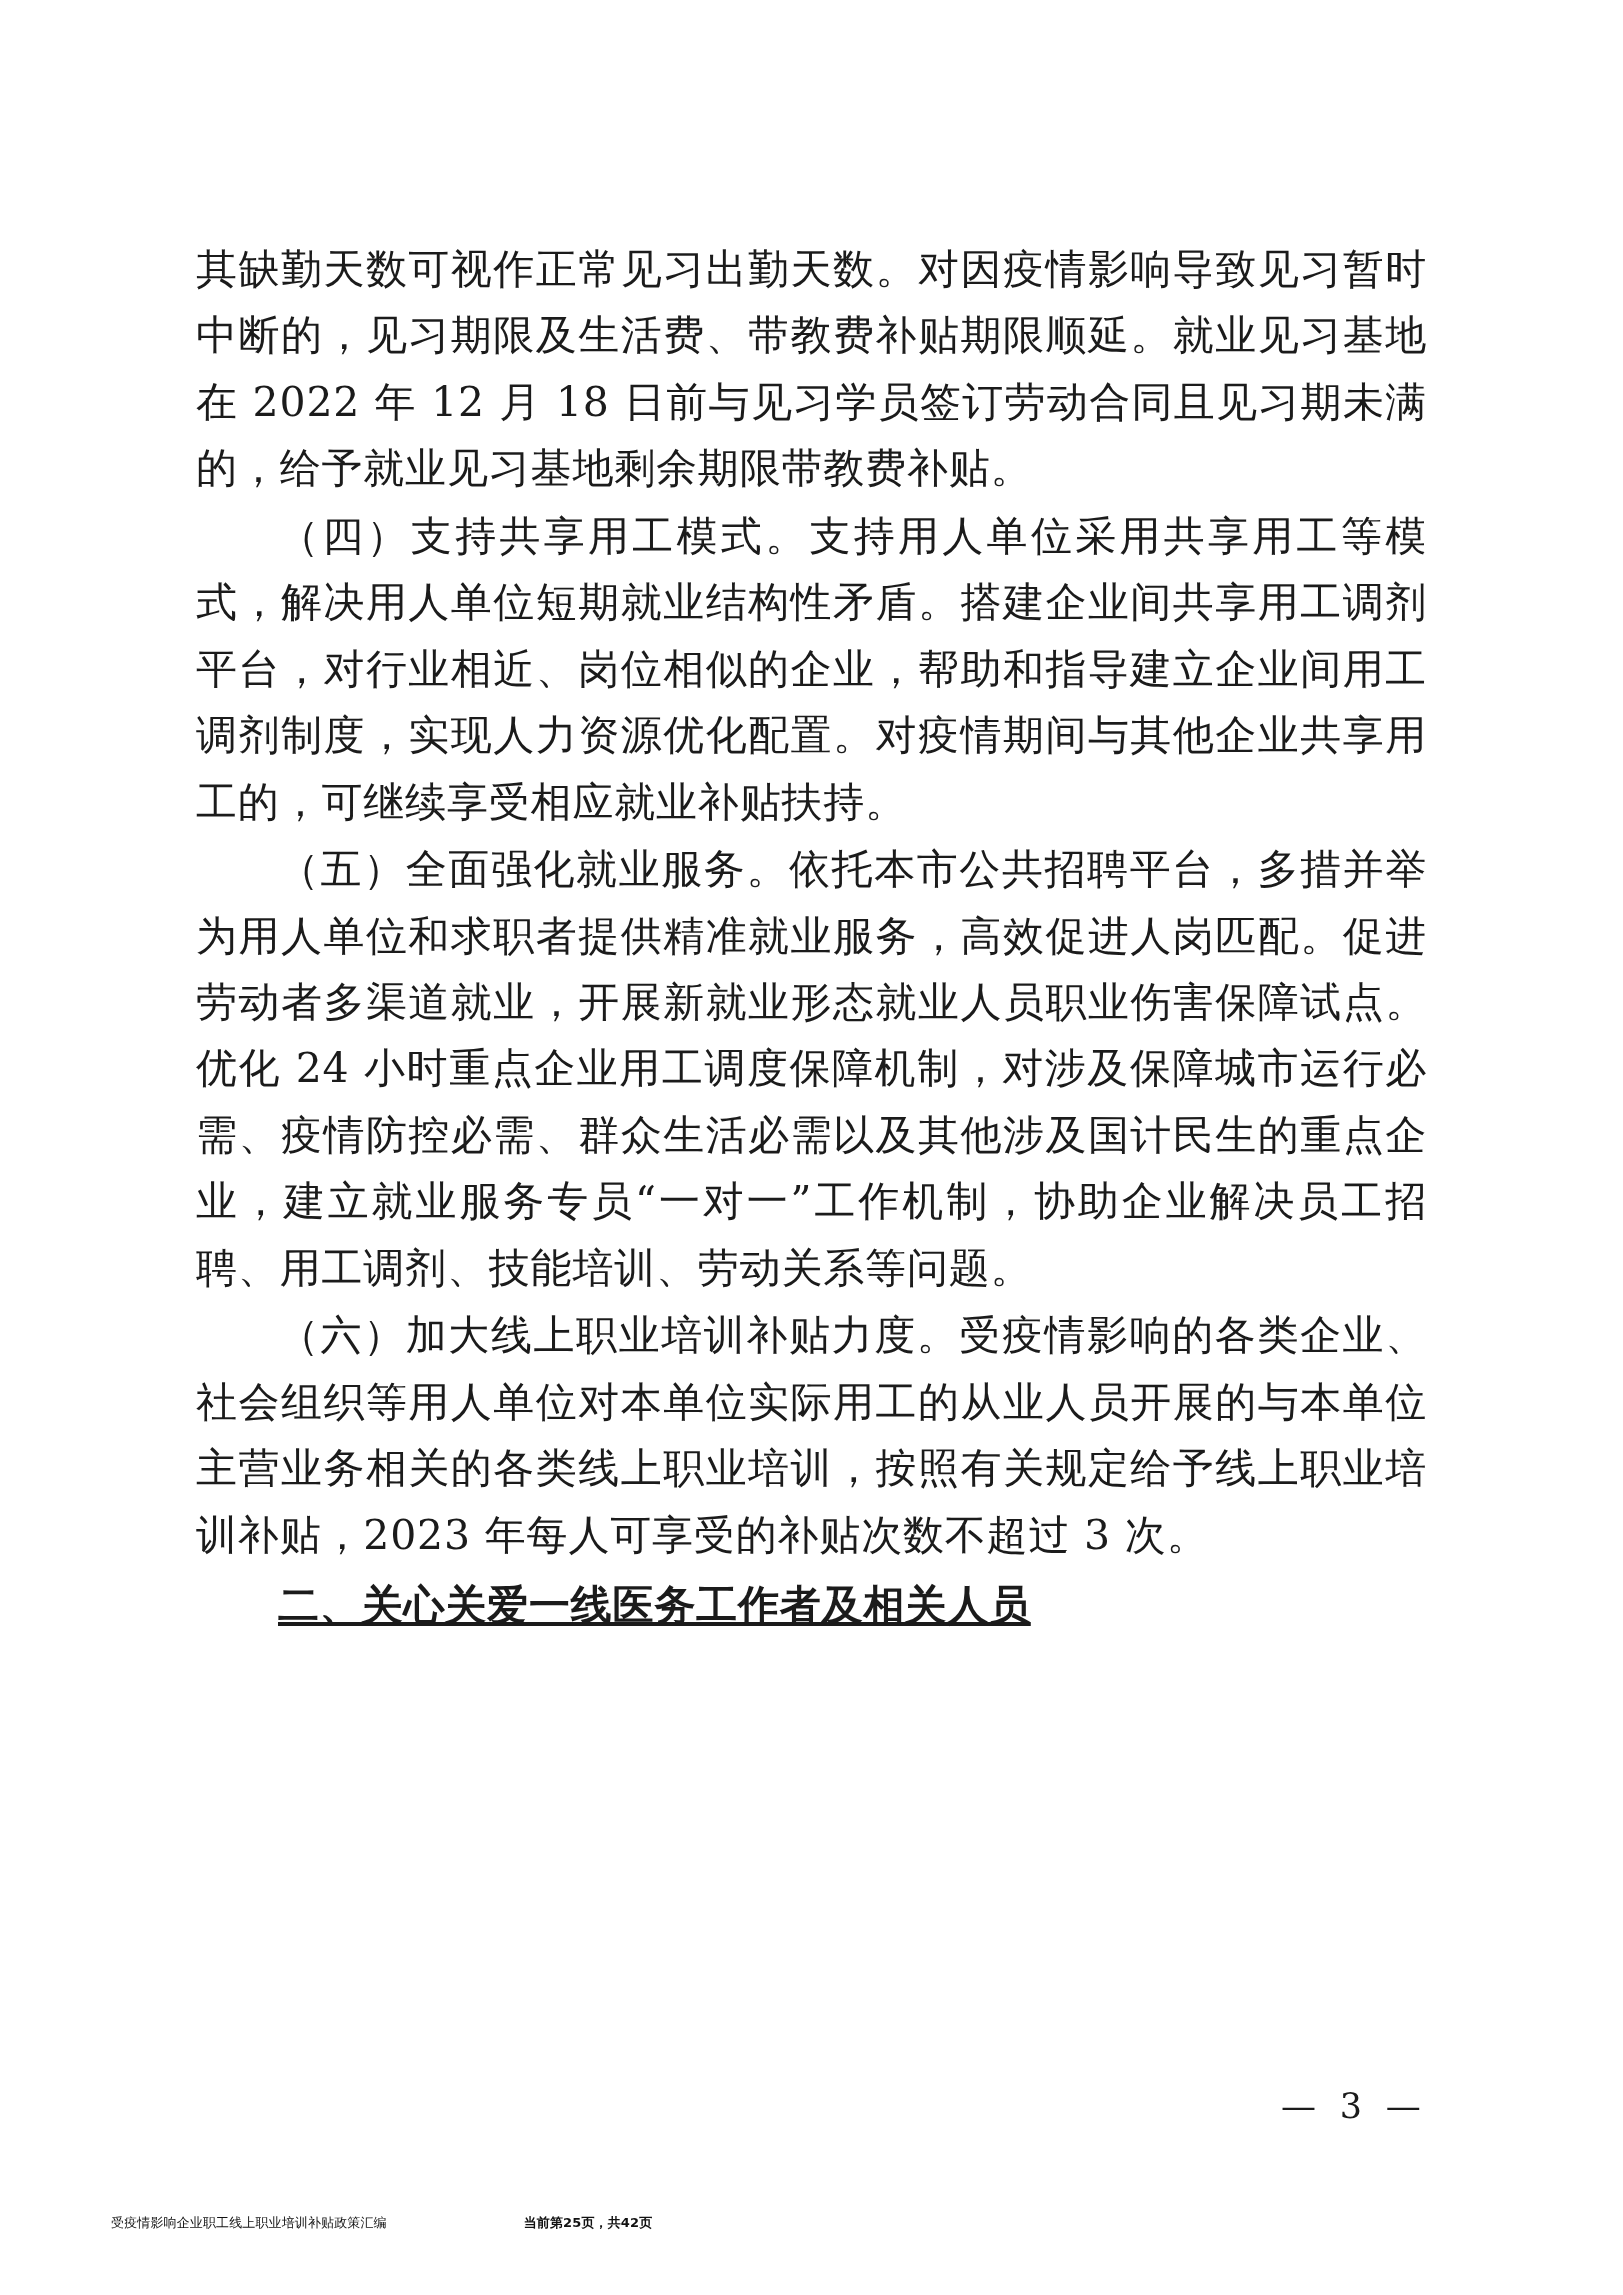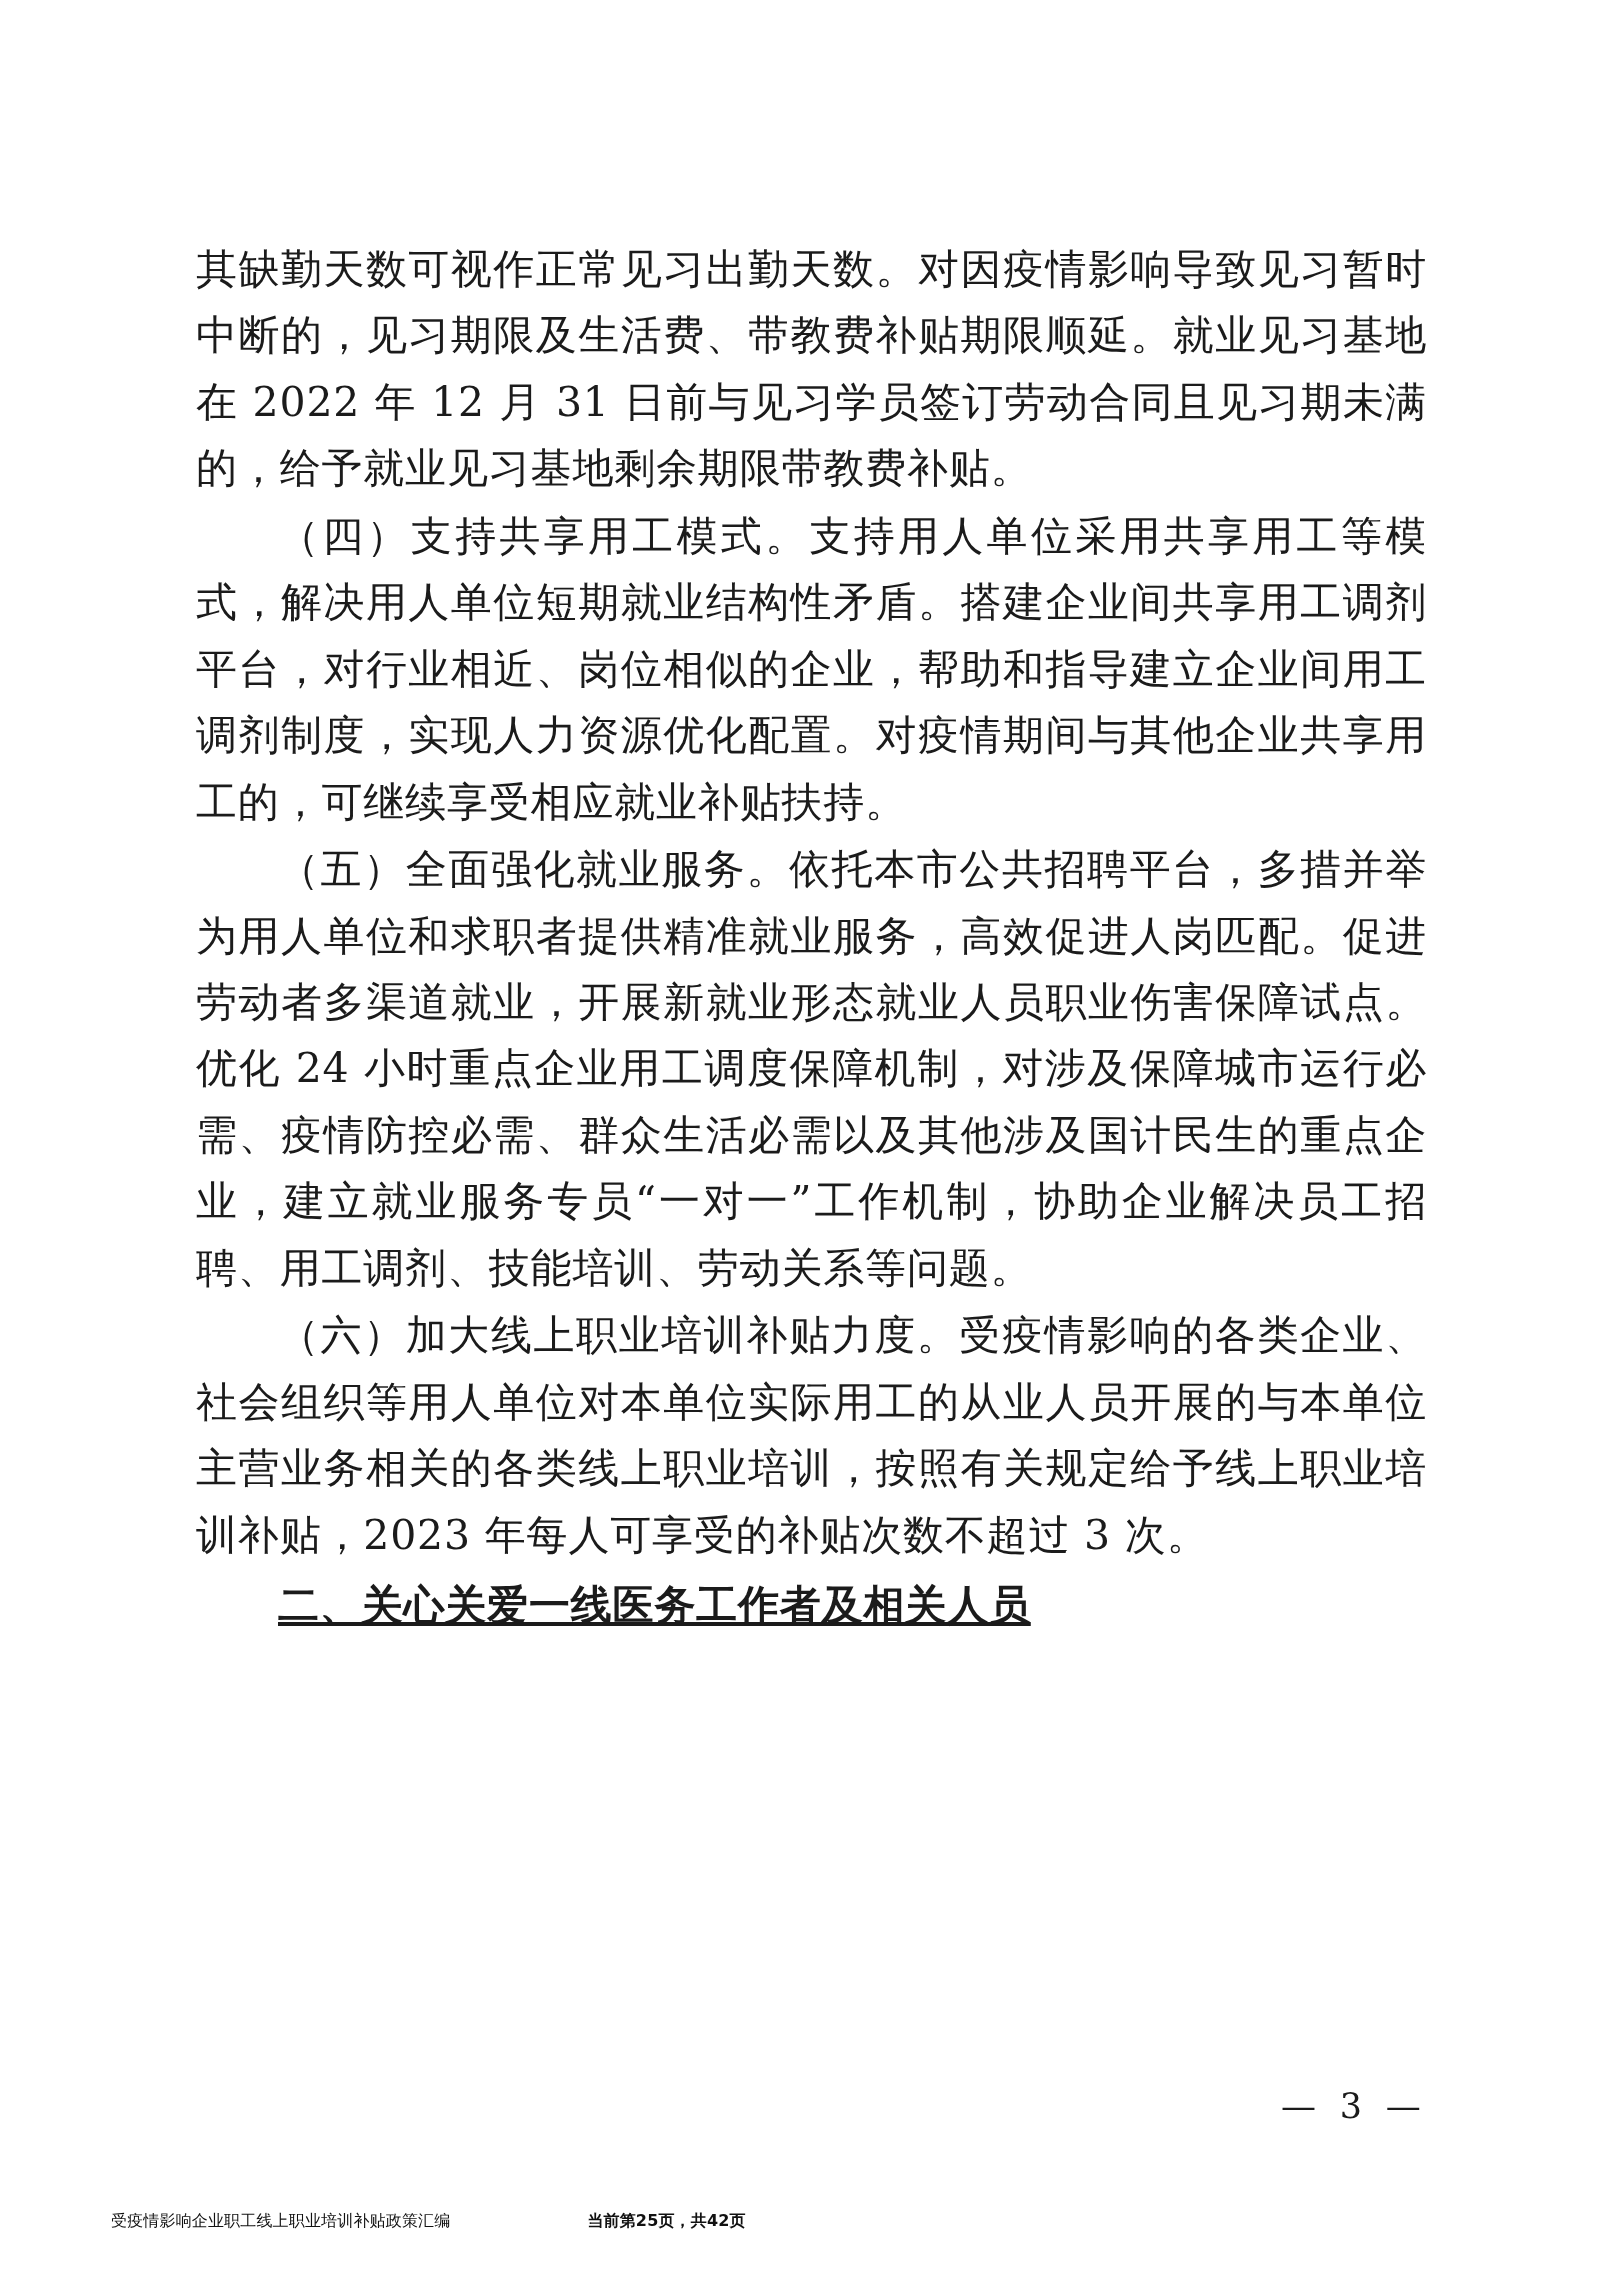--- a/index.html
+++ b/index.html
@@ -58,40 +58,40 @@
     color: #1b1b1b;
   }
   .footer {
     position: absolute;
     left: 111px;
     right: 111px;
     bottom: 63px;
     display: flex;
     align-items: flex-end;
     font-family: "DejaVu Sans", "Liberation Sans", sans-serif;
-    font-size: 16px;
+    font-size: 13px;
     color: #111111;
     letter-spacing: 0.01em;
   }
   .footer-left {
     white-space: nowrap;
   }
   .footer-center {
     margin-left: 137px;
     white-space: nowrap;
     font-weight: bold;
   }
 </style>
 </head>
 <body>
 
 <div class="page">
   <div class="doc-body">
 
-    <p class="para noindent">其缺勤天数可视作正常见习出勤天数。对因疫情影响导致见习暂时中断的，见习期限及生活费、带教费补贴期限顺延。就业见习基地在 2022 年 12 月 31 日前与见习学员签订劳动合同且见习期未满的，给予就业见习基地剩余期限带教费补贴。</p>
+    <p class="para noindent">其缺勤天数可视作正常见习出勤天数。对因疫情影响导致见习暂时中断的，见习期限及生活费、带教费补贴期限顺延。就业见习基地在 2022 年 12 月 18 日前与见习学员签订劳动合同且见习期未满的，给予就业见习基地剩余期限带教费补贴。</p>
 
     <p class="para">（四）支持共享用工模式。支持用人单位采用共享用工等模式，解决用人单位短期就业结构性矛盾。搭建企业间共享用工调剂平台，对行业相近、岗位相似的企业，帮助和指导建立企业间用工调剂制度，实现人力资源优化配置。对疫情期间与其他企业共享用工的，可继续享受相应就业补贴扶持。</p>
 
     <p class="para">（五）全面强化就业服务。依托本市公共招聘平台，多措并举为用人单位和求职者提供精准就业服务，高效促进人岗匹配。促进劳动者多渠道就业，开展新就业形态就业人员职业伤害保障试点。优化 24 小时重点企业用工调度保障机制，对涉及保障城市运行必需、疫情防控必需、群众生活必需以及其他涉及国计民生的重点企业，建立就业服务专员“一对一”工作机制，协助企业解决员工招聘、用工调剂、技能培训、劳动关系等问题。</p>
 
     <p class="para">（六）加大线上职业培训补贴力度。受疫情影响的各类企业、社会组织等用人单位对本单位实际用工的从业人员开展的与本单位主营业务相关的各类线上职业培训，按照有关规定给予线上职业培训补贴，2023 年每人可享受的补贴次数不超过 3 次。</p>
 
     <p class="section-heading">二、关心关爱一线医务工作者及相关人员</p>
 
 

